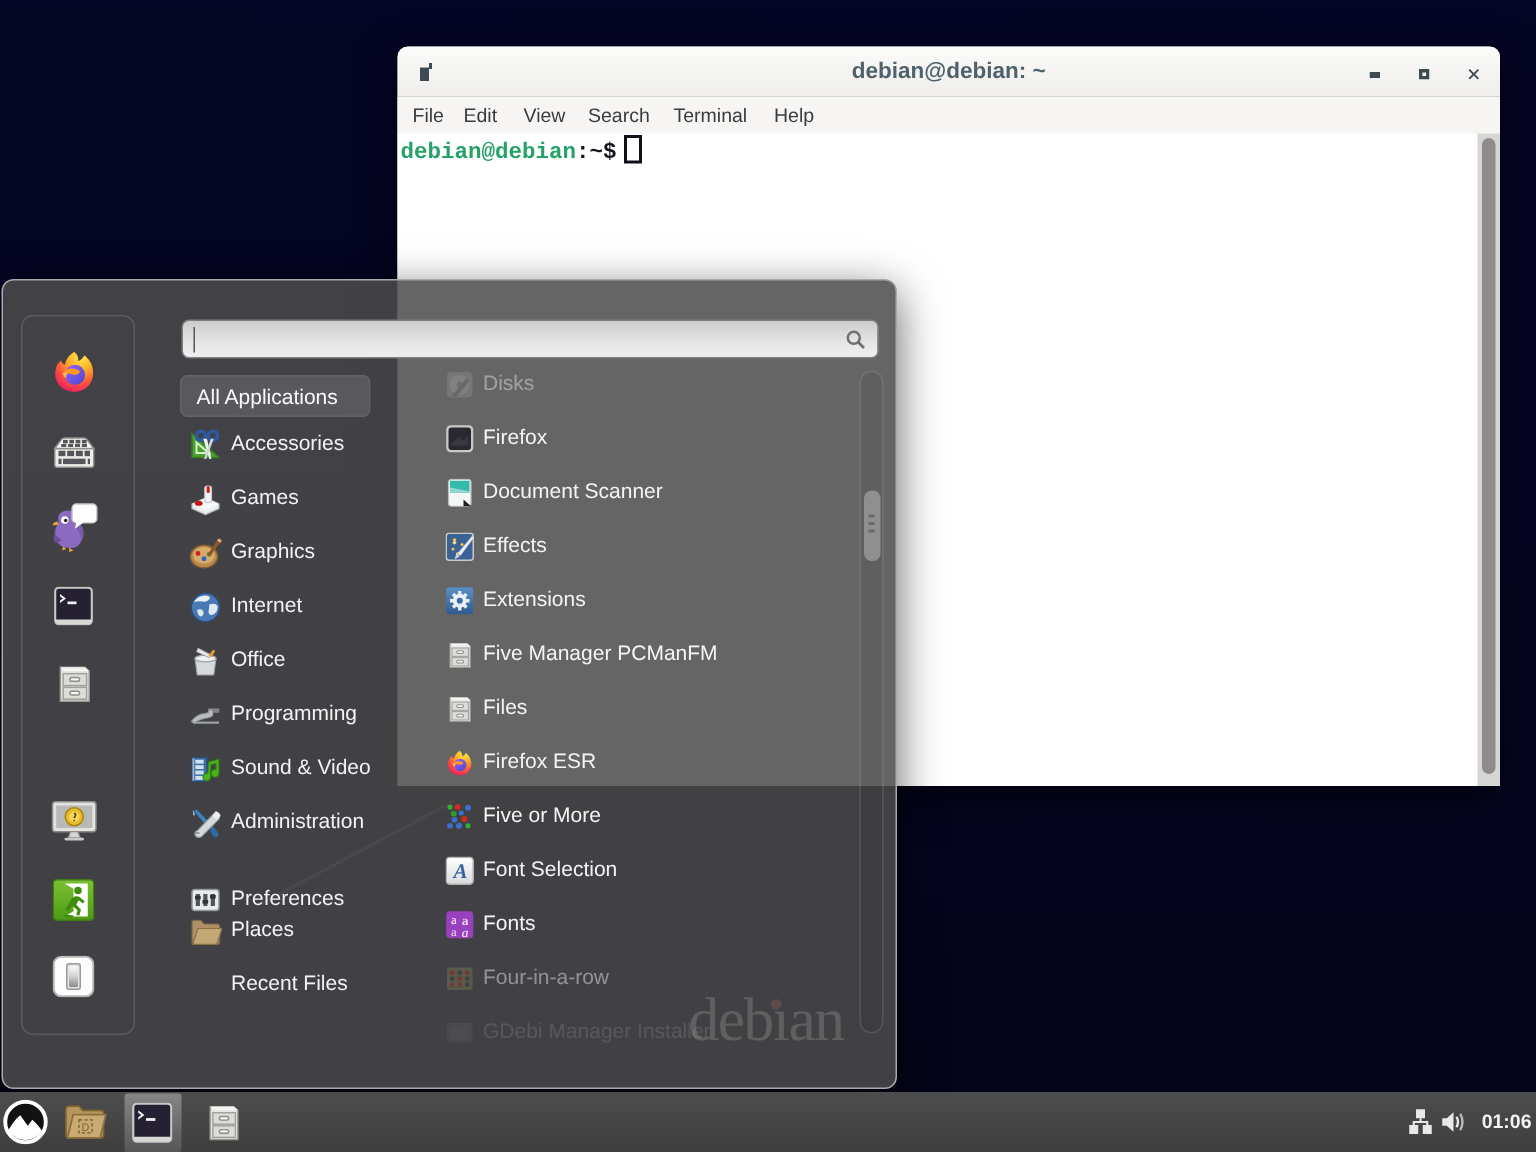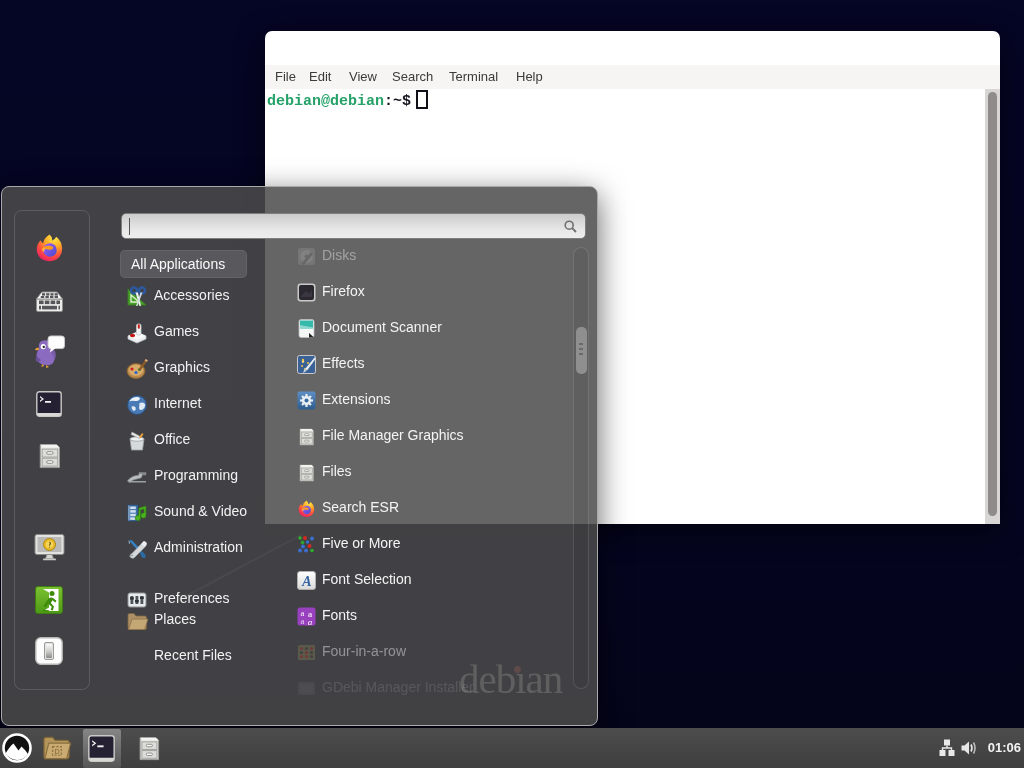--- a/index.html
+++ b/index.html
@@ -63,20 +63,36 @@
 </style>
 </head>
 <body>
 <div class="abs" id="wall">
   <div class="wline" style="left:175px;top:601px;width:145px;transform:rotate(-28deg);opacity:.6;"></div>
   <div id="wmark">debıan</div>
   <div id="wmarkdot"></div>
 </div>
 
 <div class="abs" id="term">
+  <div id="ttl">
+    <span class="txt">debian@debian: ~</span>
+    <svg class="wbtn" style="left:13px;top:11px;" width="12" height="12" viewBox="0 0 12 12">
+        <rect x="2" y="3" width="6" height="9" fill="#3e4a52"></rect>
+        <rect x="8" y="0" width="2" height="4" fill="#3e4a52"></rect>
+      </svg>
+    <svg class="wbtn" style="left:648px;top:17px;" width="7" height="4" viewBox="0 0 7 4">
+        <rect width="7" height="4" fill="#3e4a52"></rect>
+      </svg>
+    <svg class="wbtn" style="left:681px;top:15px;" width="7" height="7" viewBox="0 0 8 8">
+        <path d="M0 0h8v8h-8z M2.6 2.6v2.8h2.8v-2.8z" fill="#3e4a52" fill-rule="evenodd"></path>
+      </svg>
+    <svg class="wbtn" style="left:714px;top:15px;" width="7" height="7" viewBox="0 0 8 8">
+        <path d="M1 0L4 3L7 0L8 1L5 4L8 7L7 8L4 5L1 8L0 7L3 4L0 1Z" fill="#3e4a52"></path>
+      </svg>
+  </div>
   <div id="tbody">
     <div id="prompt"><span class="g">debian@debian</span>:~$
       <span id="cursor"></span>
     </div>
   </div>
   <div id="tmenu">
     <span style="left:10px;">File</span>
     <span style="left:44px;">Edit</span>
     <span style="left:84px;">View</span>
     <span style="left:127px;">Search</span>
@@ -302,21 +318,21 @@
         <span class="ic">
           <svg class="ic" style="" width="19" height="19" viewBox="0 0 19 19">
             <path d="M3 2 L14.5 2 L16.5 3.8 L16.5 18 L3 18 Z" fill="#e6e6e3" stroke="#9a9a96" stroke-width="0.7"></path>
 <path d="M3 2 L14.5 2 L16.5 3.8 L5 3.8 Z" fill="#f4f4f2"></path>
 <rect x="4.3" y="5" width="11" height="5.6" fill="#dcdcd8" stroke="#a0a09c" stroke-width="0.7"></rect>
 <rect x="4.3" y="11.4" width="11" height="5.6" fill="#dcdcd8" stroke="#a0a09c" stroke-width="0.7"></rect>
 <rect x="7.5" y="6.8" width="4.5" height="1.8" rx="0.9" fill="#f8f8f6" stroke="#8c8c88" stroke-width="0.7"></rect>
 <rect x="7.5" y="13.2" width="4.5" height="1.8" rx="0.9" fill="#f8f8f6" stroke="#8c8c88" stroke-width="0.7"></rect>
           </svg>
         </span>
-        <span class="tx">File Manager Graphics</span>
+        <span class="tx">Five Manager PCManFM</span>
       </div>
   <div class="app" style="top:274px;">
         <span class="ic">
           <svg class="ic" style="" width="19" height="19" viewBox="0 0 19 19">
             <path d="M3 2 L14.5 2 L16.5 3.8 L16.5 18 L3 18 Z" fill="#e6e6e3" stroke="#9a9a96" stroke-width="0.7"></path>
 <path d="M3 2 L14.5 2 L16.5 3.8 L5 3.8 Z" fill="#f4f4f2"></path>
 <rect x="4.3" y="5" width="11" height="5.6" fill="#dcdcd8" stroke="#a0a09c" stroke-width="0.7"></rect>
 <rect x="4.3" y="11.4" width="11" height="5.6" fill="#dcdcd8" stroke="#a0a09c" stroke-width="0.7"></rect>
 <rect x="7.5" y="6.8" width="4.5" height="1.8" rx="0.9" fill="#f8f8f6" stroke="#8c8c88" stroke-width="0.7"></rect>
 <rect x="7.5" y="13.2" width="4.5" height="1.8" rx="0.9" fill="#f8f8f6" stroke="#8c8c88" stroke-width="0.7"></rect>
@@ -338,21 +354,21 @@
                 <stop offset="0" stop-color="#9a62ff"></stop>
                 <stop offset="1" stop-color="#4b48c9"></stop>
               </linearGradient>
             </defs>
             <path d="M16 2.5 Q19.5 5.5 18.5 9 Q21.5 8 23 5 Q28.5 9.5 29 16 Q29.5 24 23.5 28 Q18 31.5 11.5 29.5 Q4.5 27.5 3 20 Q2.5 17 3.5 13.5 Q4.5 10.5 7 8.5 Q7.5 11 9.5 11.5 Q10 6.5 16 2.5Z" fill="url(#ffA)"></path>
             <circle cx="16.5" cy="18.5" r="7" fill="url(#ffP)"></circle>
             <path d="M8 17.5 Q11 13.5 16 14.2 Q21 15 19.5 17.2 Q18 19 14.5 18 Q10.5 16.8 8 17.5Z" fill="#ff9a1f"></path>
             <path d="M8 17.5 Q10 16.5 12 17 Q10 18.5 10.5 21 Q8.5 19.5 8 17.5Z" fill="#ffb84d"></path>
           </svg>
         </span>
-        <span class="tx">Search ESR</span>
+        <span class="tx">Firefox ESR</span>
       </div>
   <div class="app" style="top:346px;">
         <span class="ic">
           <svg class="ic" style="" width="19" height="19" viewBox="0 0 19 19">
             <g>
 <circle cx="3" cy="3" r="1.7" fill="#2db32d"></circle>
               <circle cx="8" cy="3" r="2" fill="#d42a1e"></circle>
               <circle cx="15" cy="3.5" r="2" fill="#3a6fd0"></circle>
 <circle cx="5.5" cy="7.5" r="1.9" fill="#2f9e2f"></circle>
               <circle cx="10.5" cy="7" r="1.7" fill="#3a6fd0"></circle>

